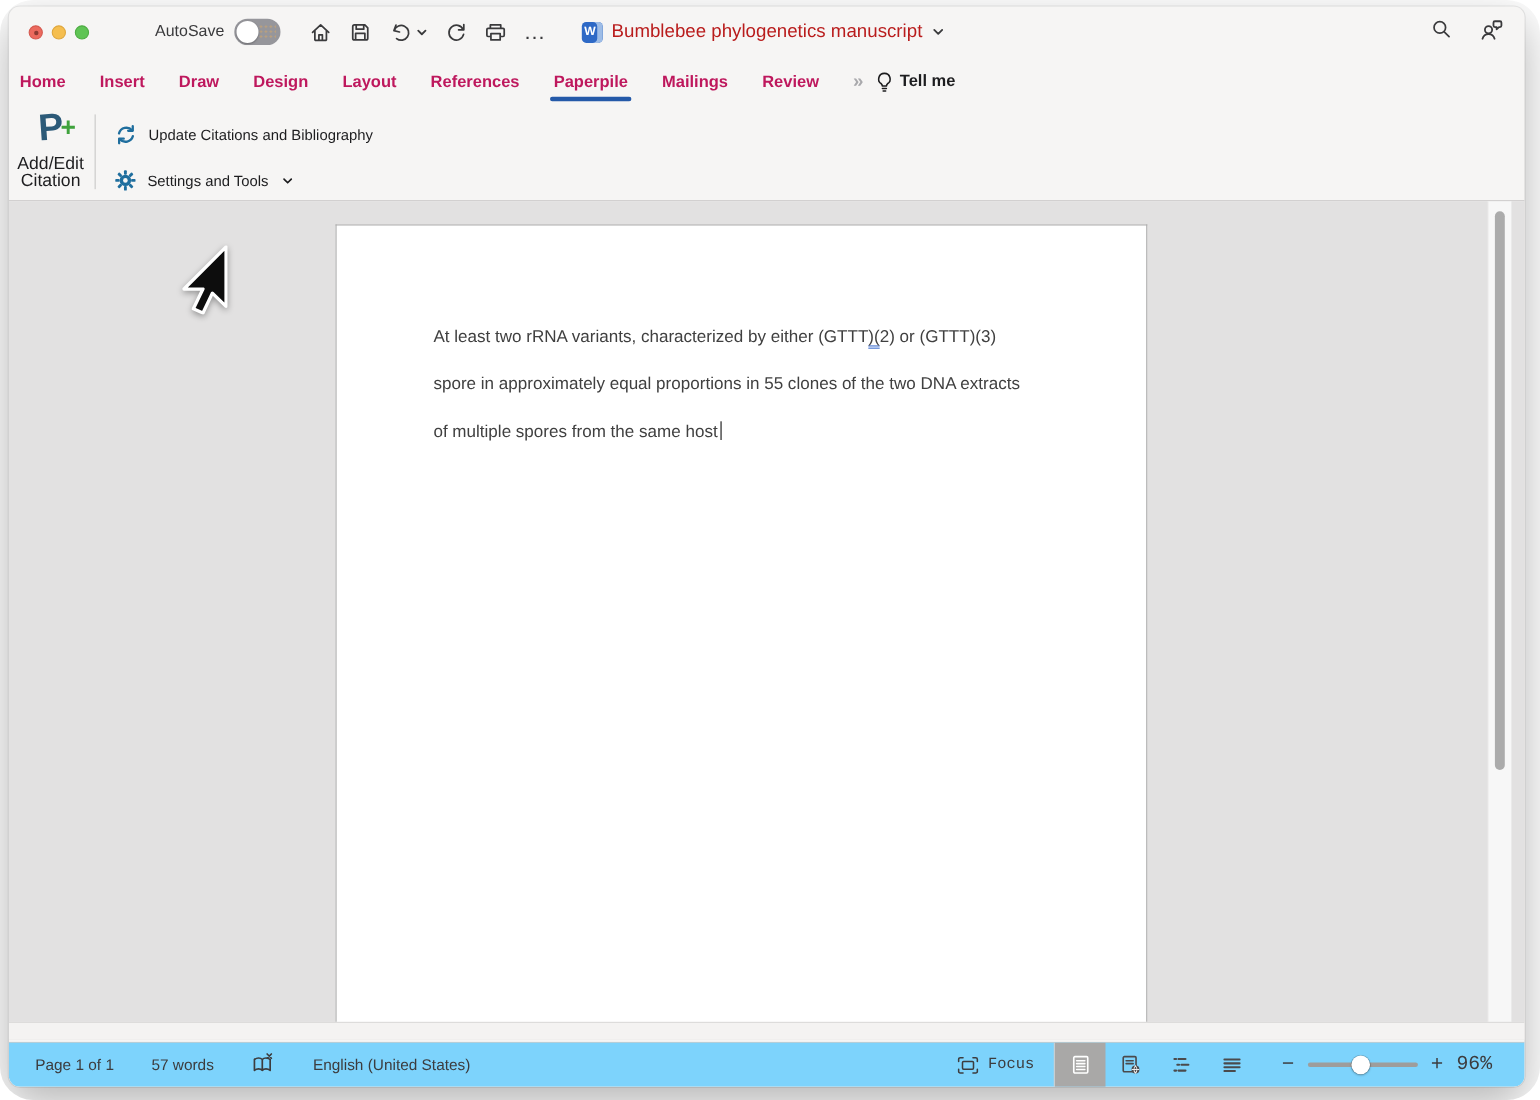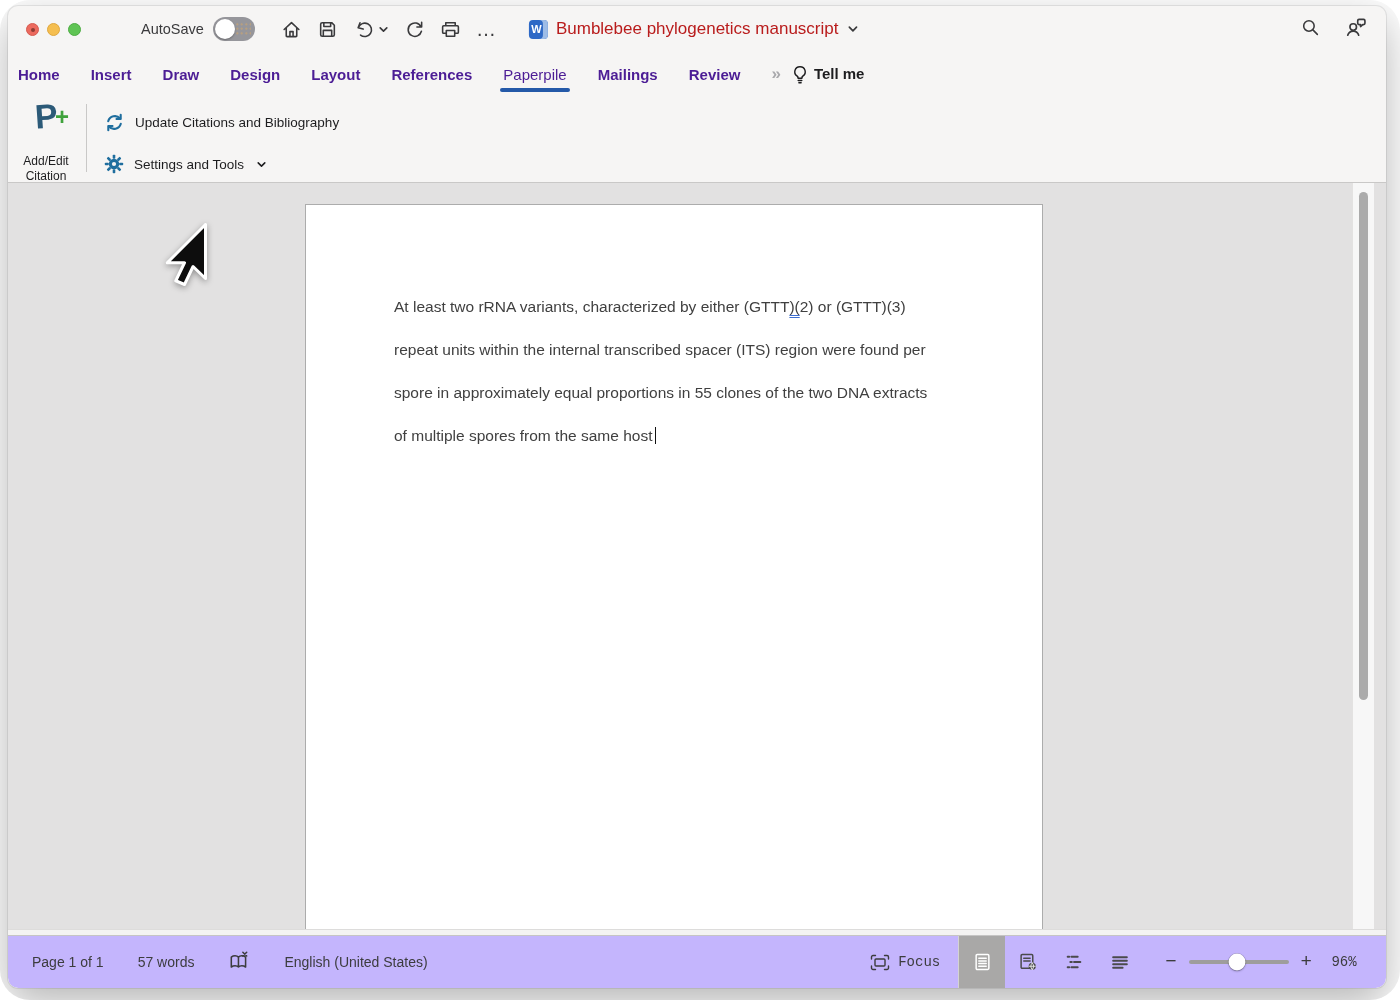--- a/index.html
+++ b/index.html
@@ -33,72 +33,72 @@
   .ellipsis { font-size:20px; color:#3a3a3c; letter-spacing:1px; line-height:10px; }
   .title-center { position:absolute; left:50%; top:0; height:46px; transform:translateX(-51%); display:flex; align-items:center; gap:8px; }
   .wordicon { width:19px; height:19px; border-radius:4px; background:#2E69C6; color:#fff; font-size:11px; font-weight:bold;
     display:flex; align-items:center; justify-content:center; position:relative; box-shadow:inset -5px 0 0 #9dbce6; }
   .wordicon span { position:relative; left:-2px; }
   .doc-title { font-size:17px; color:#b91c1c; font-weight:500; }
   .tb-right { margin-left:auto; display:flex; align-items:center; gap:24px; }
 
   
   .tabrow { position:absolute; left:0; top:46px; right:0; height:44px; display:flex; align-items:center; padding-left:10px; }
-  .tab { font-size:15px; font-weight:600; color:#4c1d95; margin-right:31px; position:relative; white-space:nowrap; }
-  .tab.active { font-weight:400;text-align:center; }
+  .tab { font-size:15px; font-weight:600; color:#be185d; margin-right:31px; position:relative; white-space:nowrap; }
+  .tab.active { font-weight:700;text-align:center; }
   .tab.active::after { content:""; position:absolute; left:-3px; right:-3px; bottom:-9px; height:3.5px; border-radius:2px; background:#2459A8; }
   .overflow-chevrons { color:#A9A9AC; font-size:17px; font-weight:600; margin-right:12px; letter-spacing:-1px; }
   .tellme { display:flex; align-items:flex-start; gap:6px; font-size:15px; font-weight:600; color:#1d1d1f; }
   .pillbtns { margin-left:auto; display:flex; align-items:center; gap:13px; padding-right:24px; }
   .pill { height:31px; border-radius:8px; background:#fff; border:1px solid #D4D3D2; display:flex; align-items:center; gap:7px;
     padding:0 14px; font-size:15px; font-weight:600; color:#1d1d1f; box-shadow:0 0.5px 1px rgba(0,0,0,.08); }
   .pill svg { stroke:#1d1d1f; stroke-width:1.5; fill:none; stroke-linecap:round; stroke-linejoin:round; }
   .pill.share { background:#2563C9; border-color:#2155ad; color:#fff; }
   .pill.share svg { stroke:#fff; }
 
   
   .ppribbon { position:absolute; left:0; top:90px; right:0; height:87px; border-bottom:1px solid #C9C8C7; }
   .addedit { position:absolute; left:6px; top:2px; width:64px; text-align:center; }
   .pplogo { font-size:34px; font-weight:bold; color:#2C5A78; position:relative; line-height:36px; transform:rotate(-4deg); display:inline-block; }
   .pplogo .plus { position:absolute; right:-11px; bottom:-2px; color:#3FA23C; font-size:24px; font-weight:bold; transform:rotate(4deg); }
-  .addedit .lbl { font-size:12px; color:#1d1d1f; line-height:15px; margin-top:20px; }
+  .addedit .lbl { font-size:16px; color:#1d1d1f; line-height:15px; margin-top:8px; }
   .vdivider { position:absolute; left:78px; top:8px; bottom:10px; width:1px; background:#C9C8C7; }
   .pp-item { position:absolute; left:96px; display:flex; align-items:center; gap:10px; font-size:13.5px; font-weight:500; color:#1d1d1f; }
   .pp-item svg.blue { stroke:#1F6E9E; stroke-width:2; fill:none; stroke-linecap:round; stroke-linejoin:round; }
   .chev-sm { margin-left:2px; }
 
   
   .docarea { position:absolute; left:0; top:177px; right:0; bottom:43px; background:#E2E1E1; }
   .page { position:absolute; left:297px; top:21px; width:738px; bottom:16px; background:#fff;
     border:1px solid #ACACAC; border-bottom:none; }
   .doc-text { position:absolute; left:88px; top:80px; font-size:15.5px; color:#404040; line-height:43px; white-space:nowrap; }
   .grammar-mark { text-decoration:underline double #3E6ED0; text-decoration-thickness:1px; text-underline-offset:3px; }
   .caret { display:inline-block; width:1px; height:17px; background:#111; vertical-align:-3px; margin-left:3px; }
   .hstrip { position:absolute; left:0; right:0; bottom:0; height:16px; background:#F4F3F2; border-top:1px solid #DDDCDB; }
   .vscroll-track { position:absolute; right:12px; top:0; bottom:16px; width:22px; background:#F7F7F7; border-left:1px solid #E3E2E1; }
   .vscroll-thumb { position:absolute; left:6px; top:9px; width:9px; height:508px; border-radius:5px; background:#ABABAB; }
   .mouse-cursor { position:absolute; left:148px; top:40px; filter:drop-shadow(0 2px 3px rgba(0,0,0,.35)); }
 
   
-  .statusbar { position:absolute; left:0; right:0; bottom:0; height:53px; background:#c4b5fd; border-top:1px solid #C6C5C4;
+  .statusbar { position:absolute; left:0; right:0; bottom:0; height:41px; background:#7dd3fc; border-top:1px solid #C6C5C4;
     border-radius:0 0 10px 10px; display:flex; align-items:center; font-size:14px; color:#3c3c3e; }
   .sb-left { display:flex; align-items:center; gap:34px; padding-left:24px; }
   .sb-right { margin-left:auto; display:flex; align-items:center; height:100%;font-family:Liberation Mono, monospace; }
   .focusbtn { display:flex; align-items:center; gap:8px; margin-right:18px; }
   .sb-div { width:1px; height:100%; background:#D4D3D2; }
   .viewbtn { width:46px; height:100%; display:flex; align-items:center; justify-content:center; }
   .viewbtn.selected { background:#A9A8A7; }
   .viewbtn svg { stroke:#4a4a4c; stroke-width:1.4; fill:none; stroke-linecap:round; }
   .viewbtn.selected svg { stroke:#ffffff; }
   .zoomctl { display:flex; align-items:center; gap:12px; margin-left:22px; padding-right:22px; }
   .zoom-glyph { font-size:19px; color:#3c3c3e; }
   .slider { position:relative; width:100px; height:4px; border-radius:2px; background:#9E9D9C; }
   .slider .knob { position:absolute; left:48%; top:50%; transform:translate(-50%,-50%); width:17px; height:17px; border-radius:50%;
     background:#fff; box-shadow:0 0 0 0.5px rgba(0,0,0,.25), 0 1px 2px rgba(0,0,0,.3); }
-  .zoom-pct { font-size:14px; width:40px; text-align:center; }
+  .zoom-pct { font-size:18px; width:40px; text-align:left; }
   .sbicon svg { stroke:#3c3c3e; stroke-width:1.4; fill:none; stroke-linecap:round; stroke-linejoin:round; }
 </style>
 </head>
 <body>
 
 <div id="canvas">
   <div id="window">
 
     <div class="titlebar">
       <div class="traffic">
@@ -230,21 +230,20 @@
         <svg class="chev-sm" width="11" height="11" viewBox="0 0 10 10" style="stroke:#1d1d1f;stroke-width:1.4;fill:none;stroke-linecap:round;stroke-linejoin:round;">
             <path d="M2 3.5 L5 6.5 L8 3.5"></path>
           </svg>
       </div>
     </div>
 
     <div class="docarea">
       <div class="page">
         <div class="doc-text">
           <div><span>At least two rRNA variants, characterized by either (GTTT</span><span class="grammar-mark">)(</span><span>2) or (GTTT)(3)</span></div>
-          <div>repeat units within the internal transcribed spacer (ITS) region were found per</div>
           <div>spore in approximately equal proportions in 55 clones of the two DNA extracts</div>
           <div><span>of multiple spores from the same host</span><span class="caret"></span></div>
         </div>
       </div>
 
       <div class="vscroll-track">
         <div class="vscroll-thumb"></div>
       </div>
 
       <div class="hstrip"></div>

